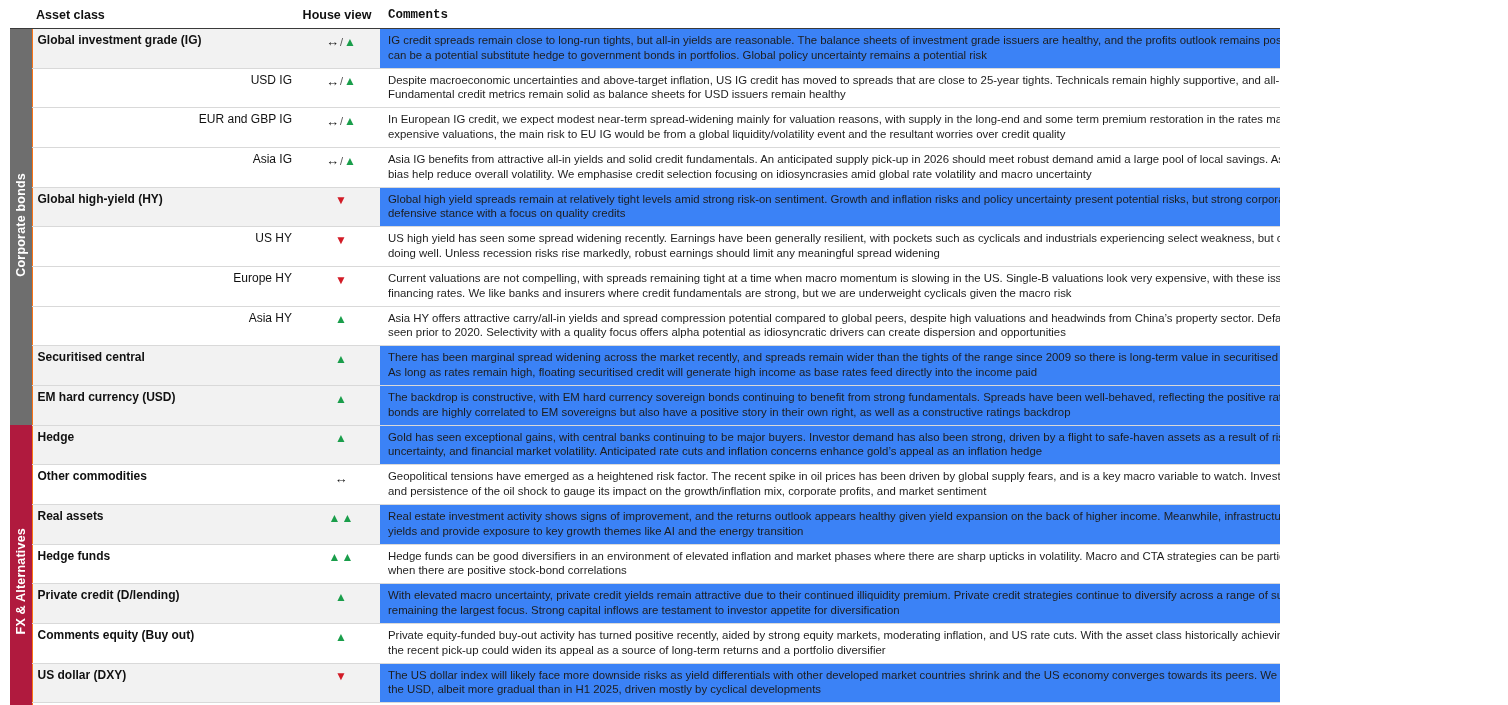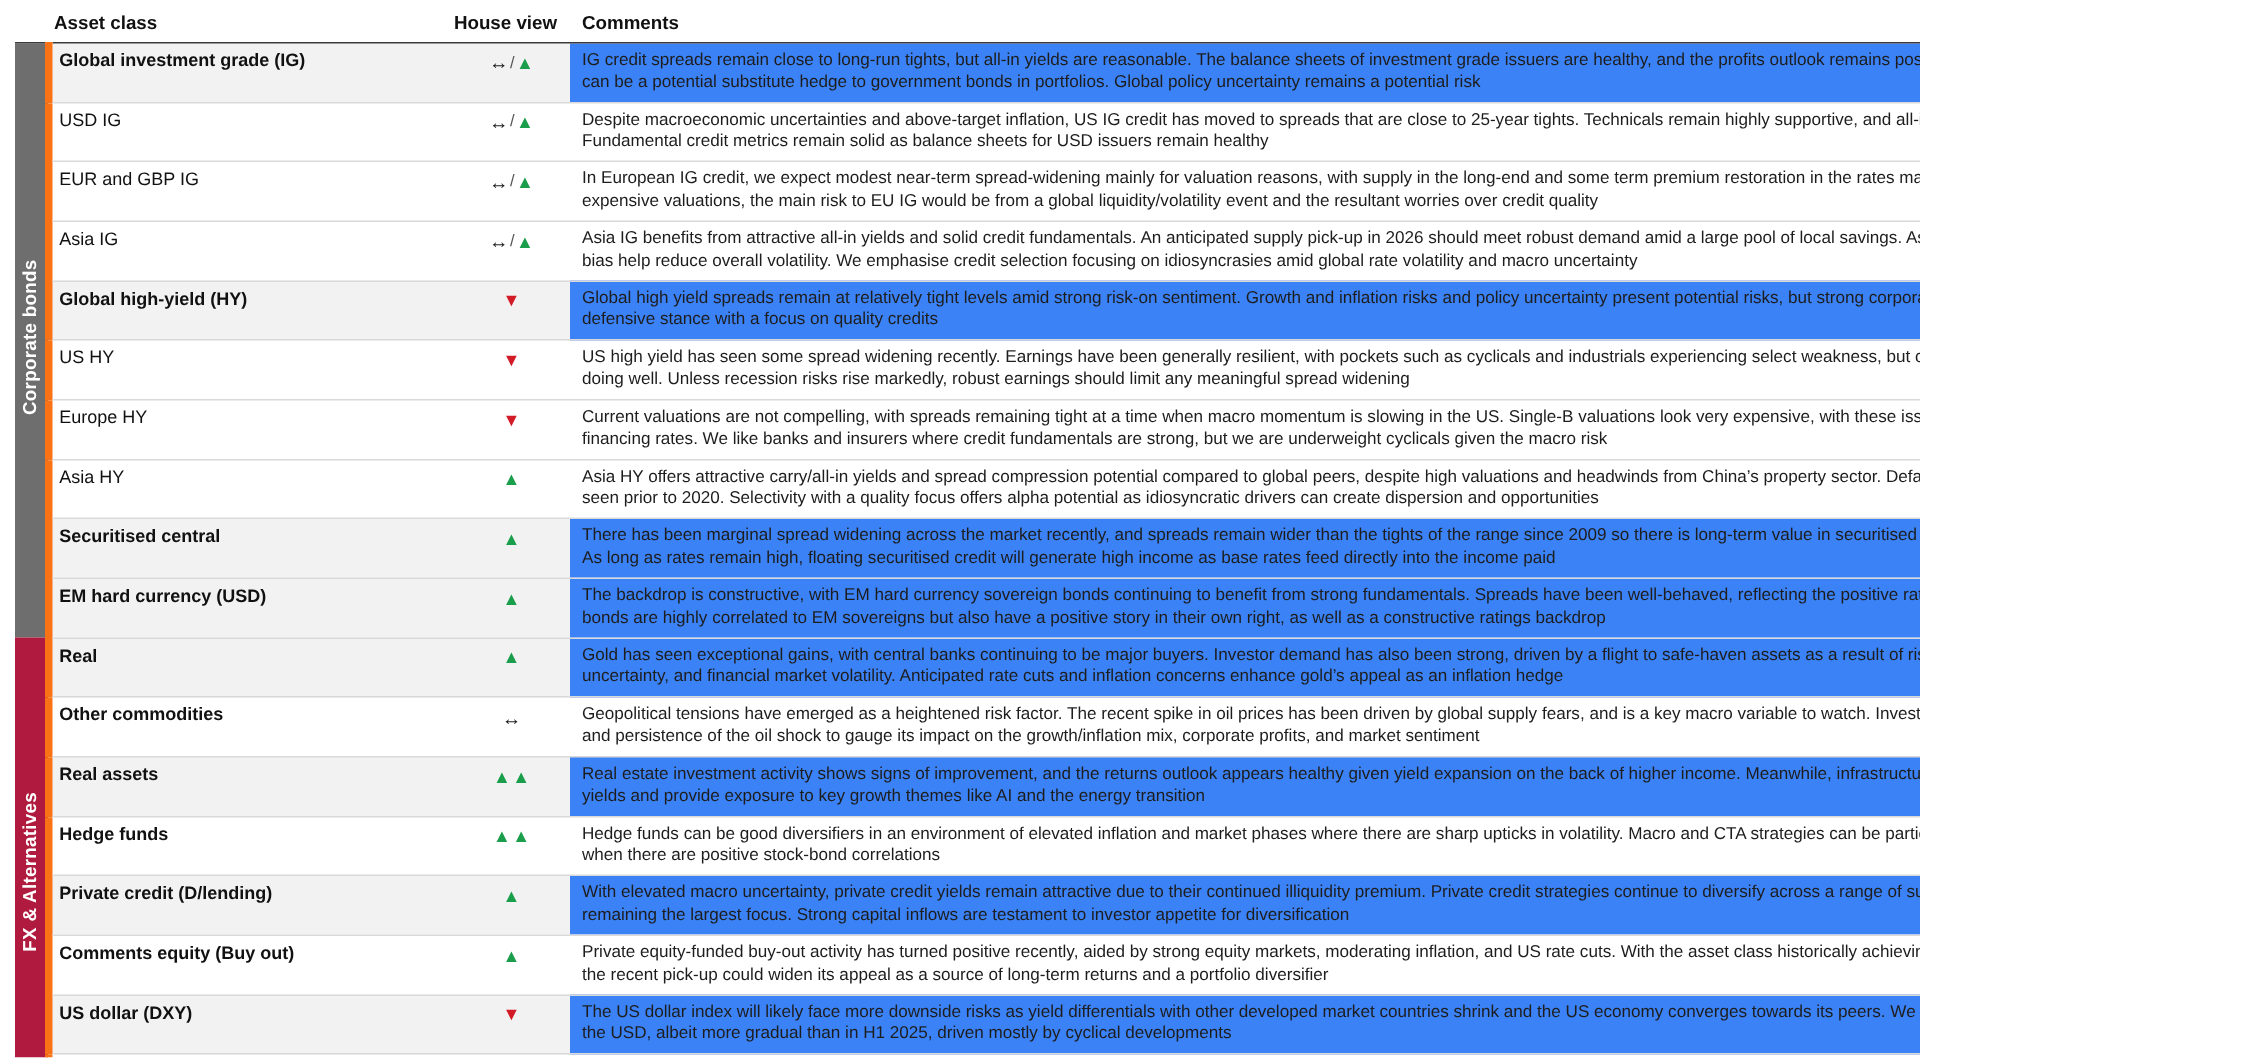--- a/index.html
+++ b/index.html
@@ -37,21 +37,21 @@
     font-weight: bold;
     text-align: left;
     padding: 0 0 6px 0;
     vertical-align: bottom;
     color: #111111;
     border-bottom: 1.5px solid #3a3a3a;
   }
   thead th.th-group { border-bottom: 1.5px solid #3a3a3a; }
   thead th.th-asset { padding-left: 4px; }
   thead th.th-view { text-align: center; padding-right: 8px; }
-  thead th.th-comments { padding-left: 8px; }
+  thead th.th-comments { padding-left: 8px; font-family: Liberation Mono, monospace; }
 
   tbody td {
     vertical-align: top;
     border-bottom: 1px solid #d9d9d9;
     padding: 4px 0 5px 0;
     font-size: 11.5px;
     line-height: 1.28;
   }
 
   
@@ -73,25 +73,25 @@
     line-height: 1;
   }
 
   td.asset {
     font-weight: bold;
     font-size: 12px;
     padding-left: 5px;
     padding-right: 6px;
     color: #111111;
     line-height: 1.2;
-    border-left: 5px solid #f97316;
+    border-left: 1px solid #f97316;
   }
   td.asset.sub {
     font-weight: normal;
-    text-align: left;
+    text-align: right;
     padding-right: 10px;
     font-size: 12px;
   }
   td.view {
     text-align: center;
     padding-top: 5px;
     white-space: nowrap;
     font-size: 12px;
   }
   td.comments {
@@ -183,21 +183,21 @@
           <td class="view"><span class="arrow up">▲</span></td>
           <td class="comments">There has been marginal spread widening across the market recently, and spreads remain wider than the tights of the range since 2009 so there is long-term value in securitised credit compared to other credit markets. As long as rates remain high, floating securitised credit will generate high income as base rates feed directly into the income paid</td>
         </tr>
         <tr class="shaded">
           <td class="asset">EM hard currency (USD)</td>
           <td class="view"><span class="arrow up">▲</span></td>
           <td class="comments">The backdrop is constructive, with EM hard currency sovereign bonds continuing to benefit from strong fundamentals. Spreads have been well-behaved, reflecting the positive ratings stories of many EMs. EM corporate bonds are highly correlated to EM sovereigns but also have a positive story in their own right, as well as a constructive ratings backdrop</td>
         </tr>
         <tr class="shaded">
           <td class="group-cell" rowspan="8" style="background:#b01a3e"><span class="vertical-label">FX &amp; Alternatives</span></td>
-          <td class="asset">Real</td>
+          <td class="asset">Hedge</td>
           <td class="view"><span class="arrow up">▲</span></td>
           <td class="comments">Gold has seen exceptional gains, with central banks continuing to be major buyers. Investor demand has also been strong, driven by a flight to safe-haven assets as a result of rising geopolitical tensions, global policy uncertainty, and financial market volatility. Anticipated rate cuts and inflation concerns enhance gold’s appeal as an inflation hedge</td>
         </tr>
         <tr>
           <td class="asset">Other commodities</td>
           <td class="view"><span class="arrow flat">↔</span></td>
           <td class="comments">Geopolitical tensions have emerged as a heightened risk factor. The recent spike in oil prices has been driven by global supply fears, and is a key macro variable to watch. Investors will need to monitor the size, speed and persistence of the oil shock to gauge its impact on the growth/inflation mix, corporate profits, and market sentiment</td>
         </tr>
         <tr class="shaded">
           <td class="asset">Real assets</td>

